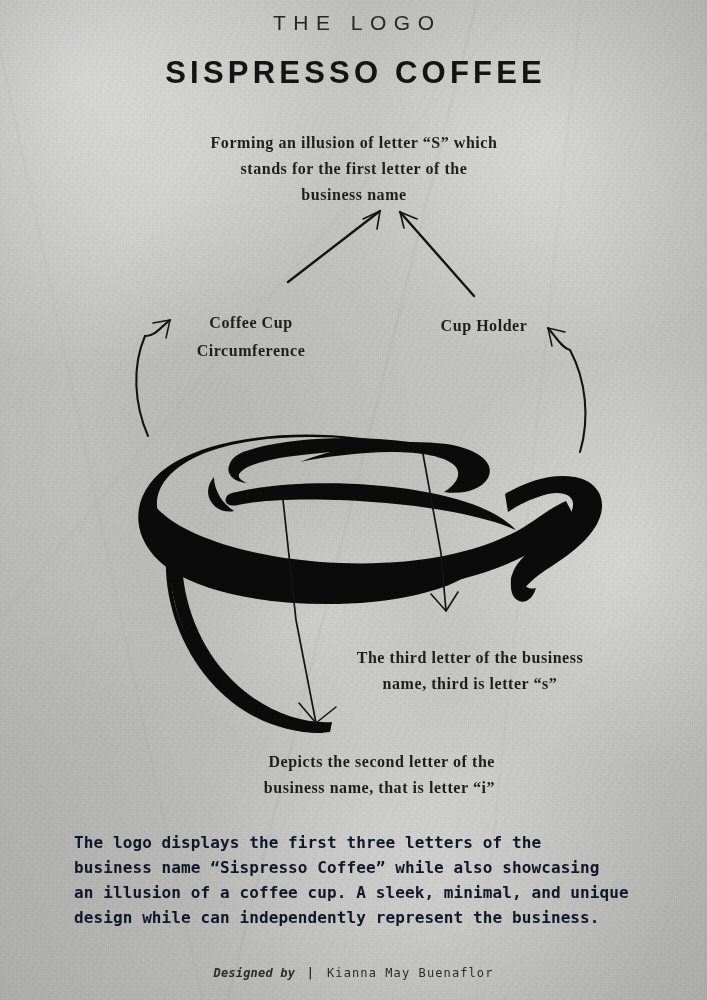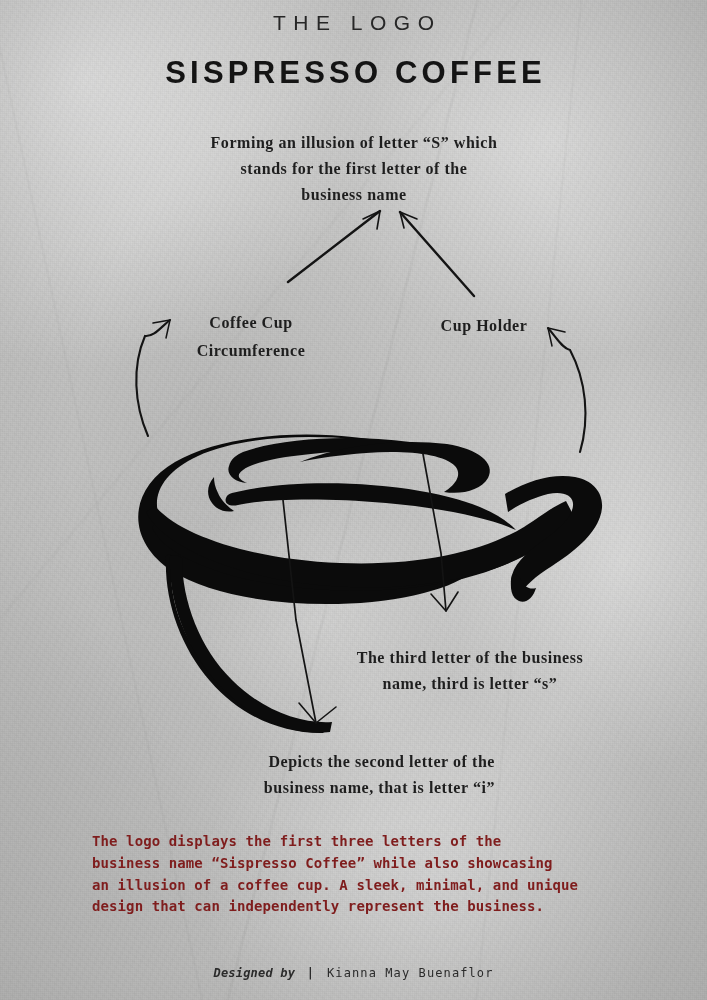--- a/index.html
+++ b/index.html
@@ -98,28 +98,28 @@
   .anno-top     { top: 130px; left: 178px;  width: 352px; }
   .anno-circ    { top: 309px; left: 176px;  width: 150px; line-height: 1.72; }
   .anno-holder  { top: 313px; left: 419px;  width: 130px; }
   .anno-third   { top: 625px; left: 325px;  width: 290px; text-align: center; margin-top: 20px; }
   .anno-second  { top: 749px; left: 200px;  width: 295px; text-align: right; }
 
   
   .blurb {
     position: absolute;
     top: 831px;
-    left: 66px;
+    left: 48px;
     width: 583px;
     font-family: "DejaVu Sans Mono", monospace;
-    font-size: 14px;
+    font-size: 16px;
     font-weight: 700;
     line-height: 1.56;
     letter-spacing: .1px;
-    color: #7f1d1d;
+    color: #0f172a;
     text-align: justify;
     text-indent: 26px;
   }
   .blurb > span { display: block; }
 
   
   .credit {
     position: absolute;
     top: 966px;
     left: 0; right: 0;
@@ -323,21 +323,21 @@
 
   <div class="anno anno-second">
     <span>Depicts the second letter of the</span><br>
     <span>business name, that is letter “i”</span>
   </div>
 
   <div class="blurb">
     <span>The logo displays the first three letters of the</span>
     <span>business name “Sispresso Coffee” while also showcasing</span>
     <span>an illusion of a coffee cup. A sleek, minimal, and unique</span>
-    <span>design that can independently represent the business.</span>
+    <span>design while can independently represent the business.</span>
   </div>
 
   <div class="credit">
     <span class="by">Designed by</span>
     <span class="sep">|</span>
     <span class="name">Kianna May Buenaflor</span>
   </div>
 
 </div>
 

